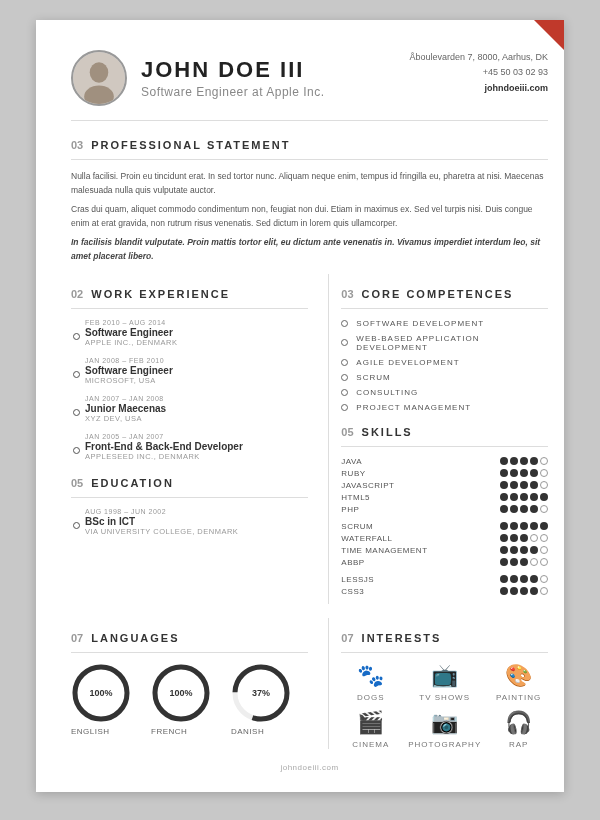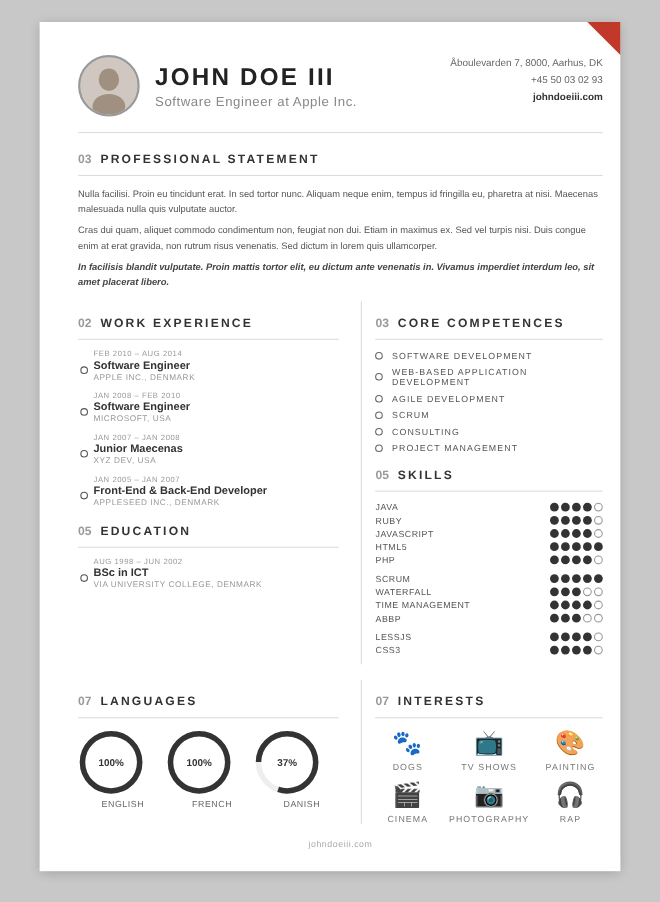--- a/index.html
+++ b/index.html
@@ -203,21 +203,21 @@
     
     .languages-row {
       display: flex;
       gap: 20px;
       align-items: center;
       margin-top: 8px;
     }
     .lang-circle-wrap {
       display: flex;
       flex-direction: column;
-      align-items: flex-end;
+      align-items: flex-start;
       gap: 4px;
     }
     .lang-circle {
       position: relative;
       width: 60px; height: 60px;
     }
     .lang-circle svg { position: absolute; top: 0; left: 0; }
     .lang-label {
       font-size: 8px;
       color: #666;

